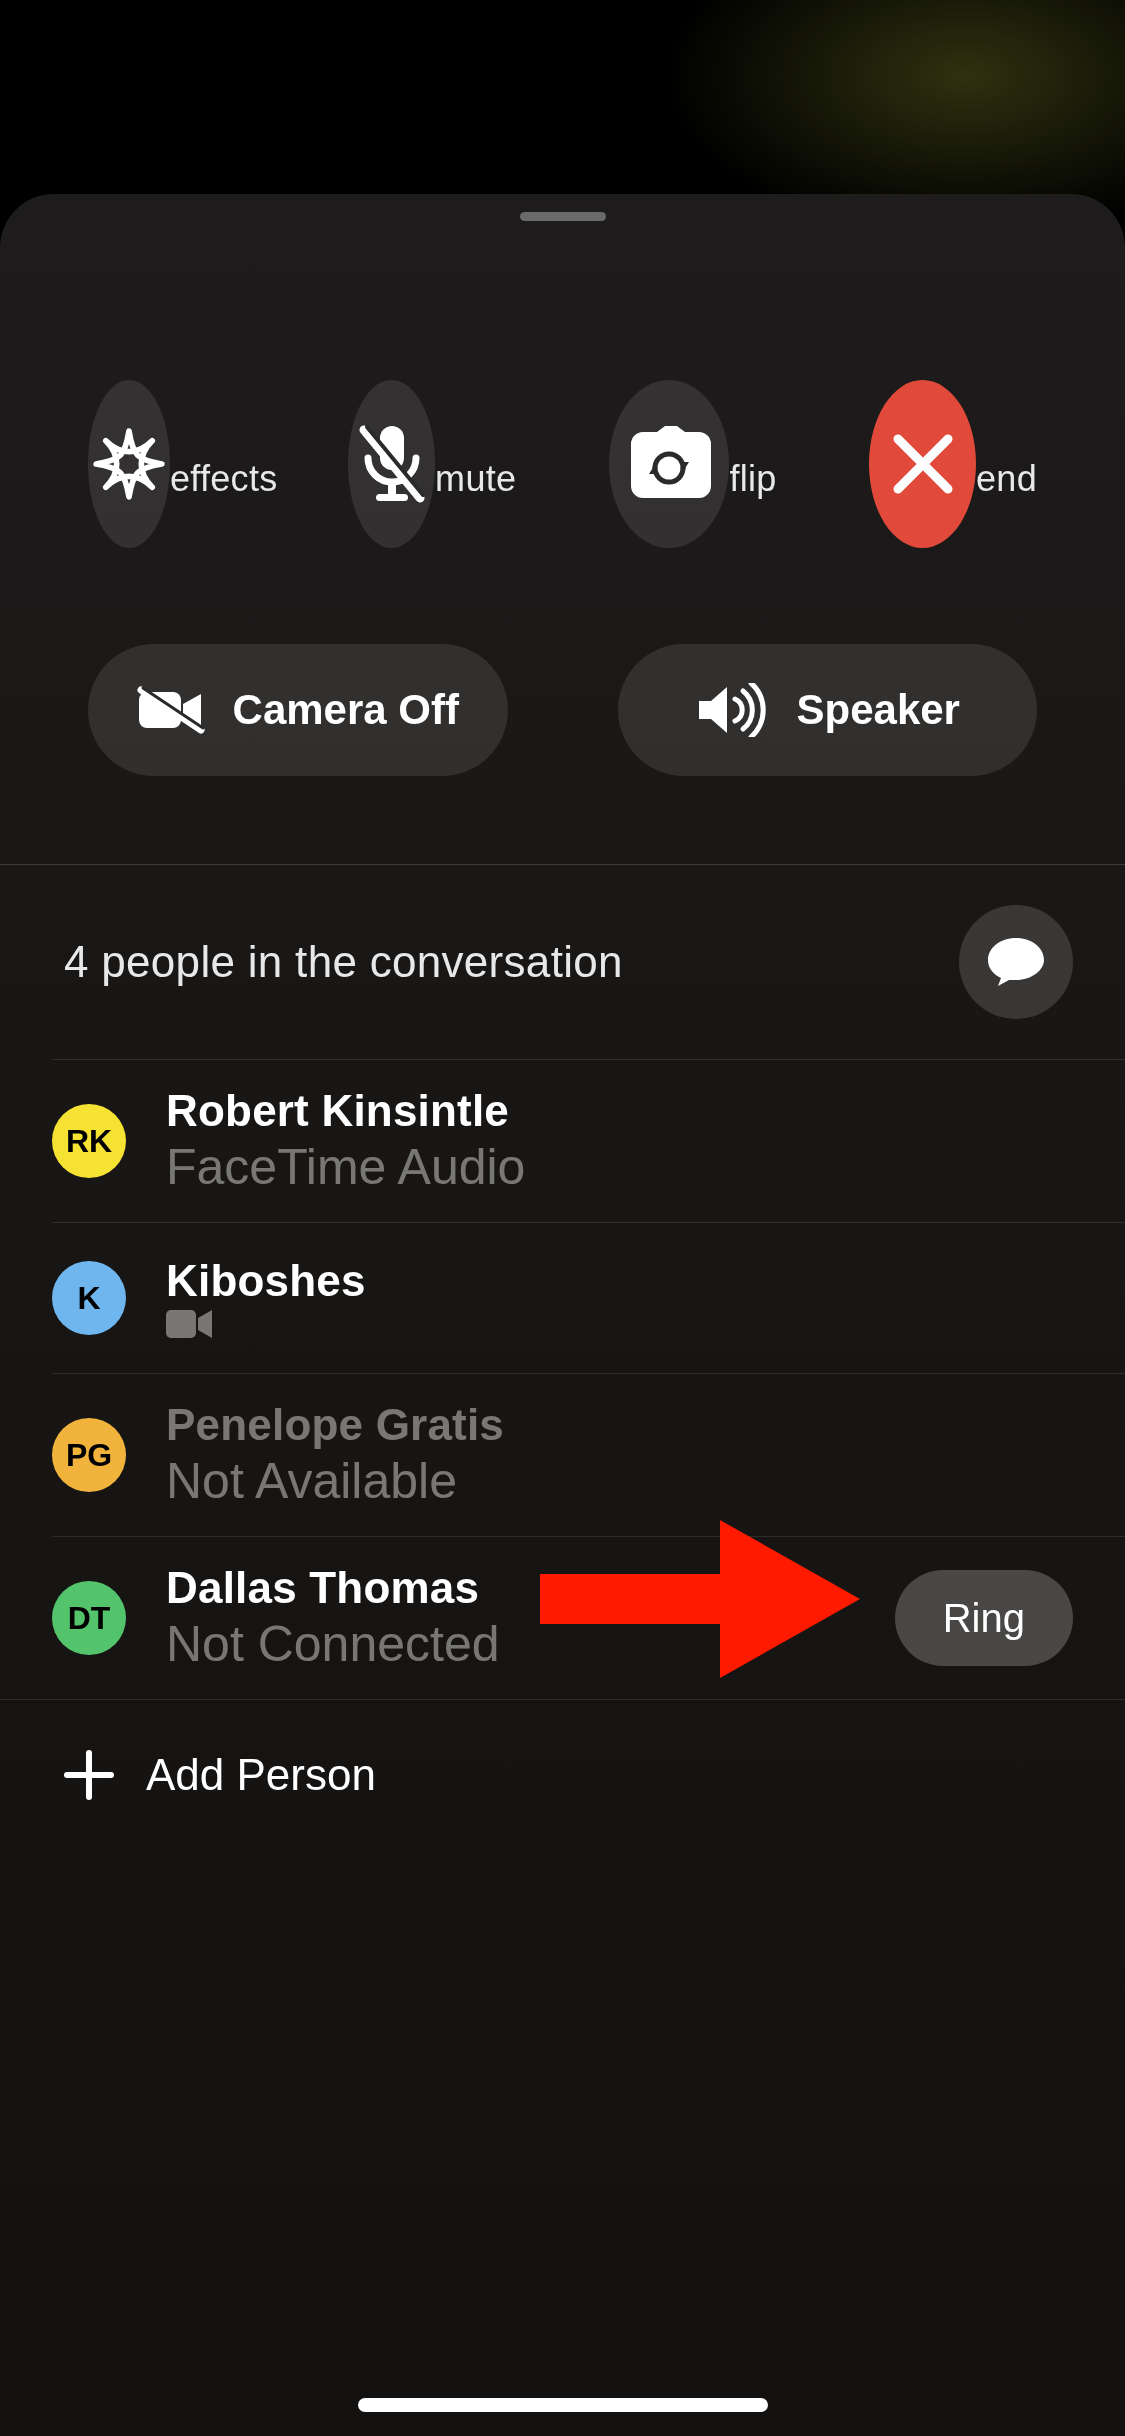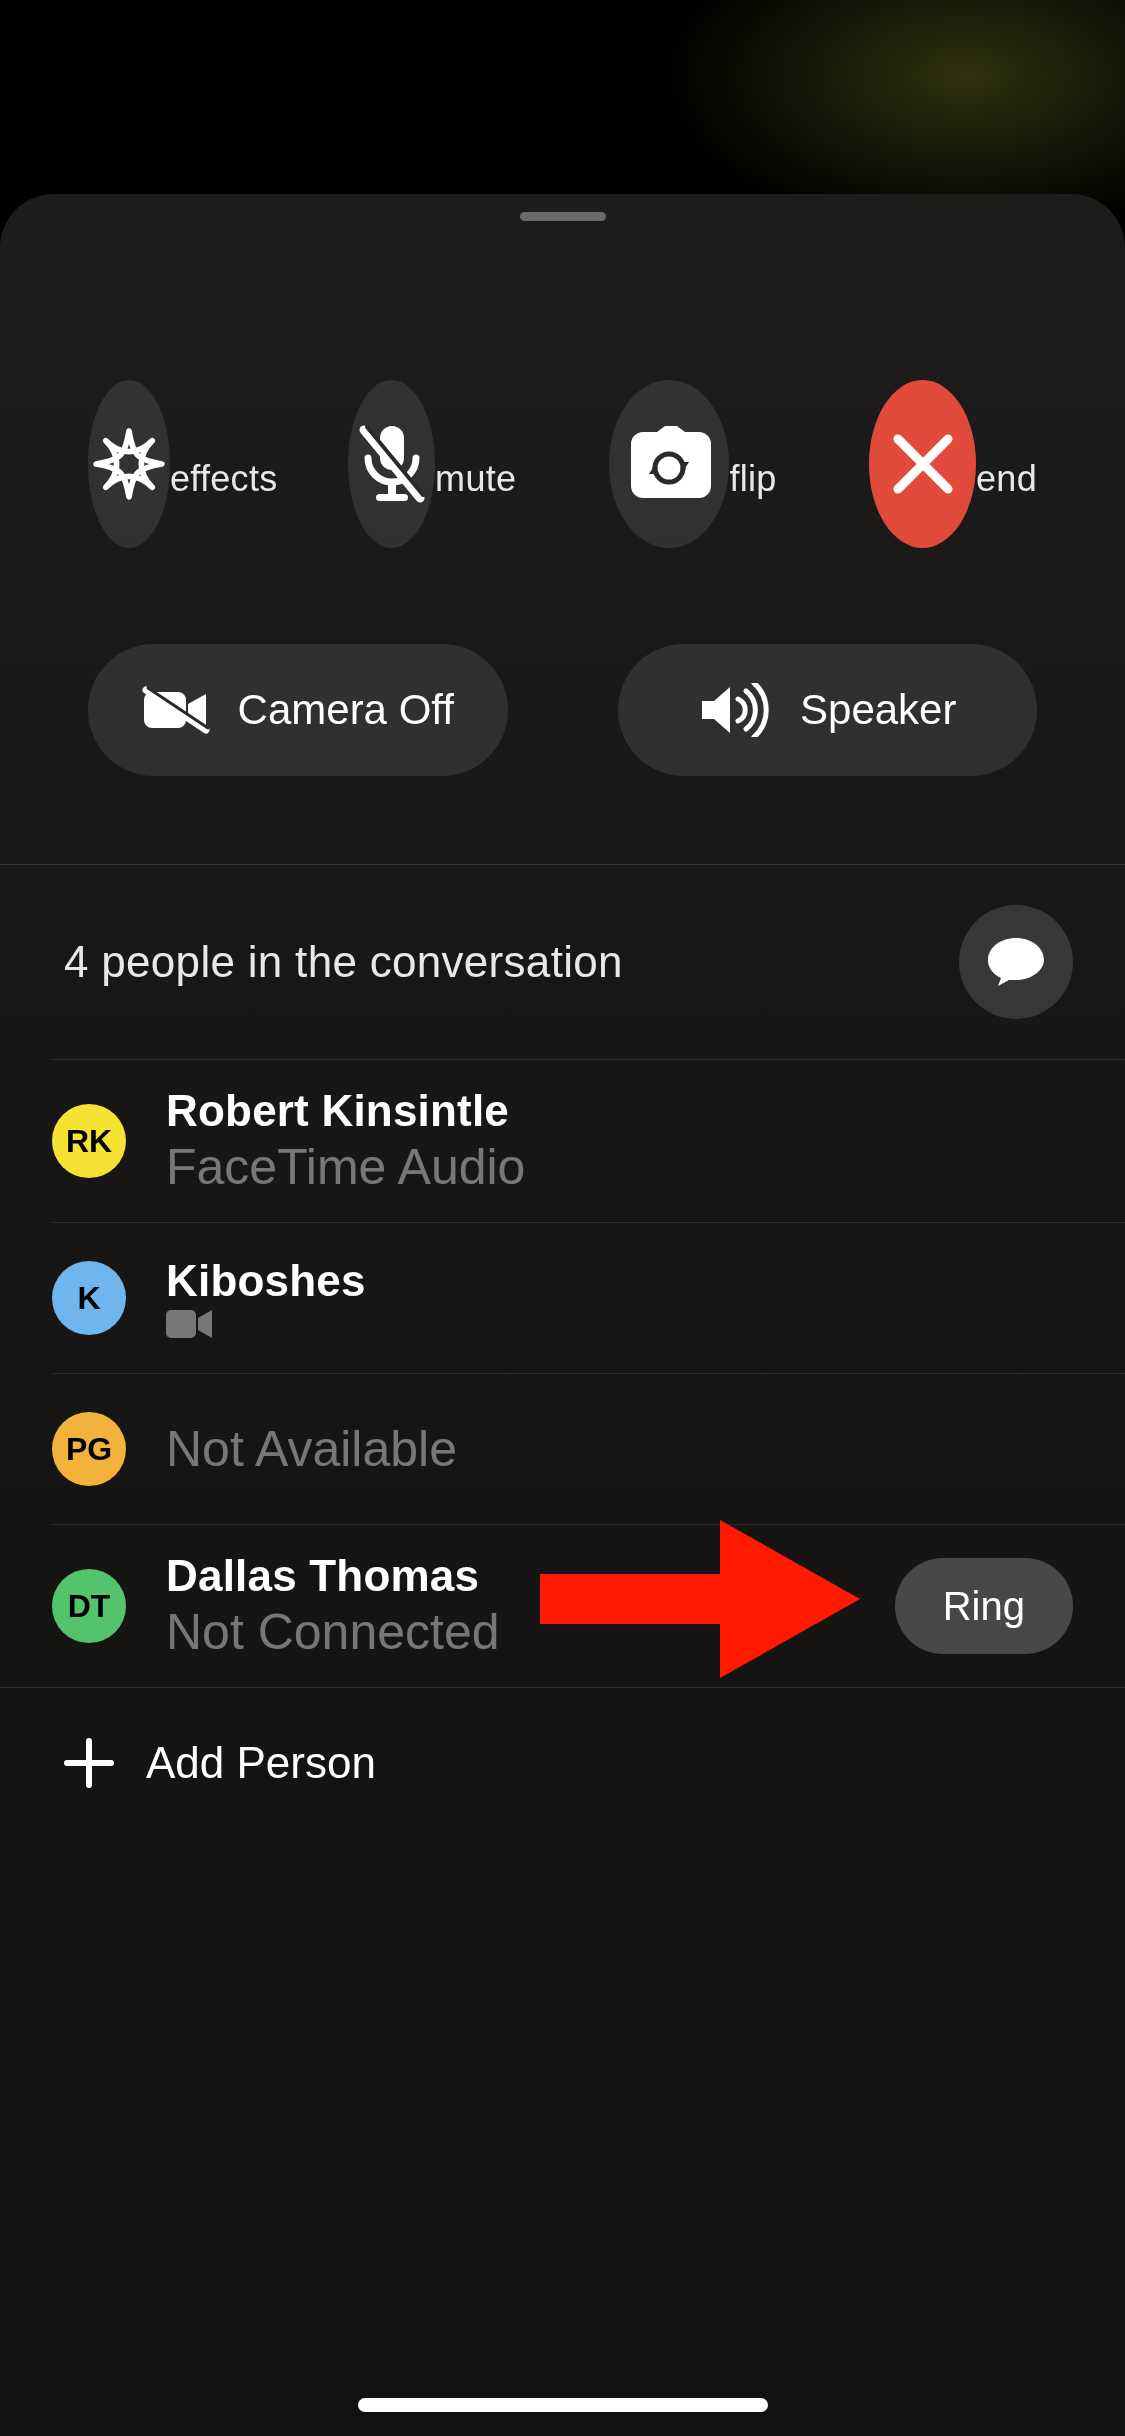--- a/index.html
+++ b/index.html
@@ -96,21 +96,21 @@
     height: 132px;
     background: rgba(255,255,255,0.10);
     border-radius: 66px;
     display: flex;
     align-items: center;
     justify-content: center;
     gap: 26px;
   }
   .pill .pill-label {
     font-size: 42px;
-    font-weight: 400;
+    font-weight: 700;
     color: #fff;
   }
 
   .divider-full {
     height: 1px;
     background: rgba(255,255,255,0.15);
     width: 100%;
     margin-top: 88px;
   }
 
@@ -378,20 +378,21 @@
                 <path d="M32 10 l14 -8 v28 l-14 -8 z" fill="rgba(255,255,255,0.42)"></path>
               </svg>
             </span>
           </div>
         </div>
       </div>
       <div class="row-sep"></div>
       <div class="person-row">
         <div class="avatar" style="background: rgb(242, 179, 61);">PG</div>
         <div class="person-text">
+          <div class="p-name dim">Penelope Gratis</div>
           <div class="p-status">
             <span>Not Available</span>
           </div>
         </div>
       </div>
       <div class="row-sep"></div>
       <div class="person-row">
         <div class="avatar" style="background: rgb(83, 196, 108);">DT</div>
         <div class="person-text">
           <div class="p-name">Dallas Thomas</div>

